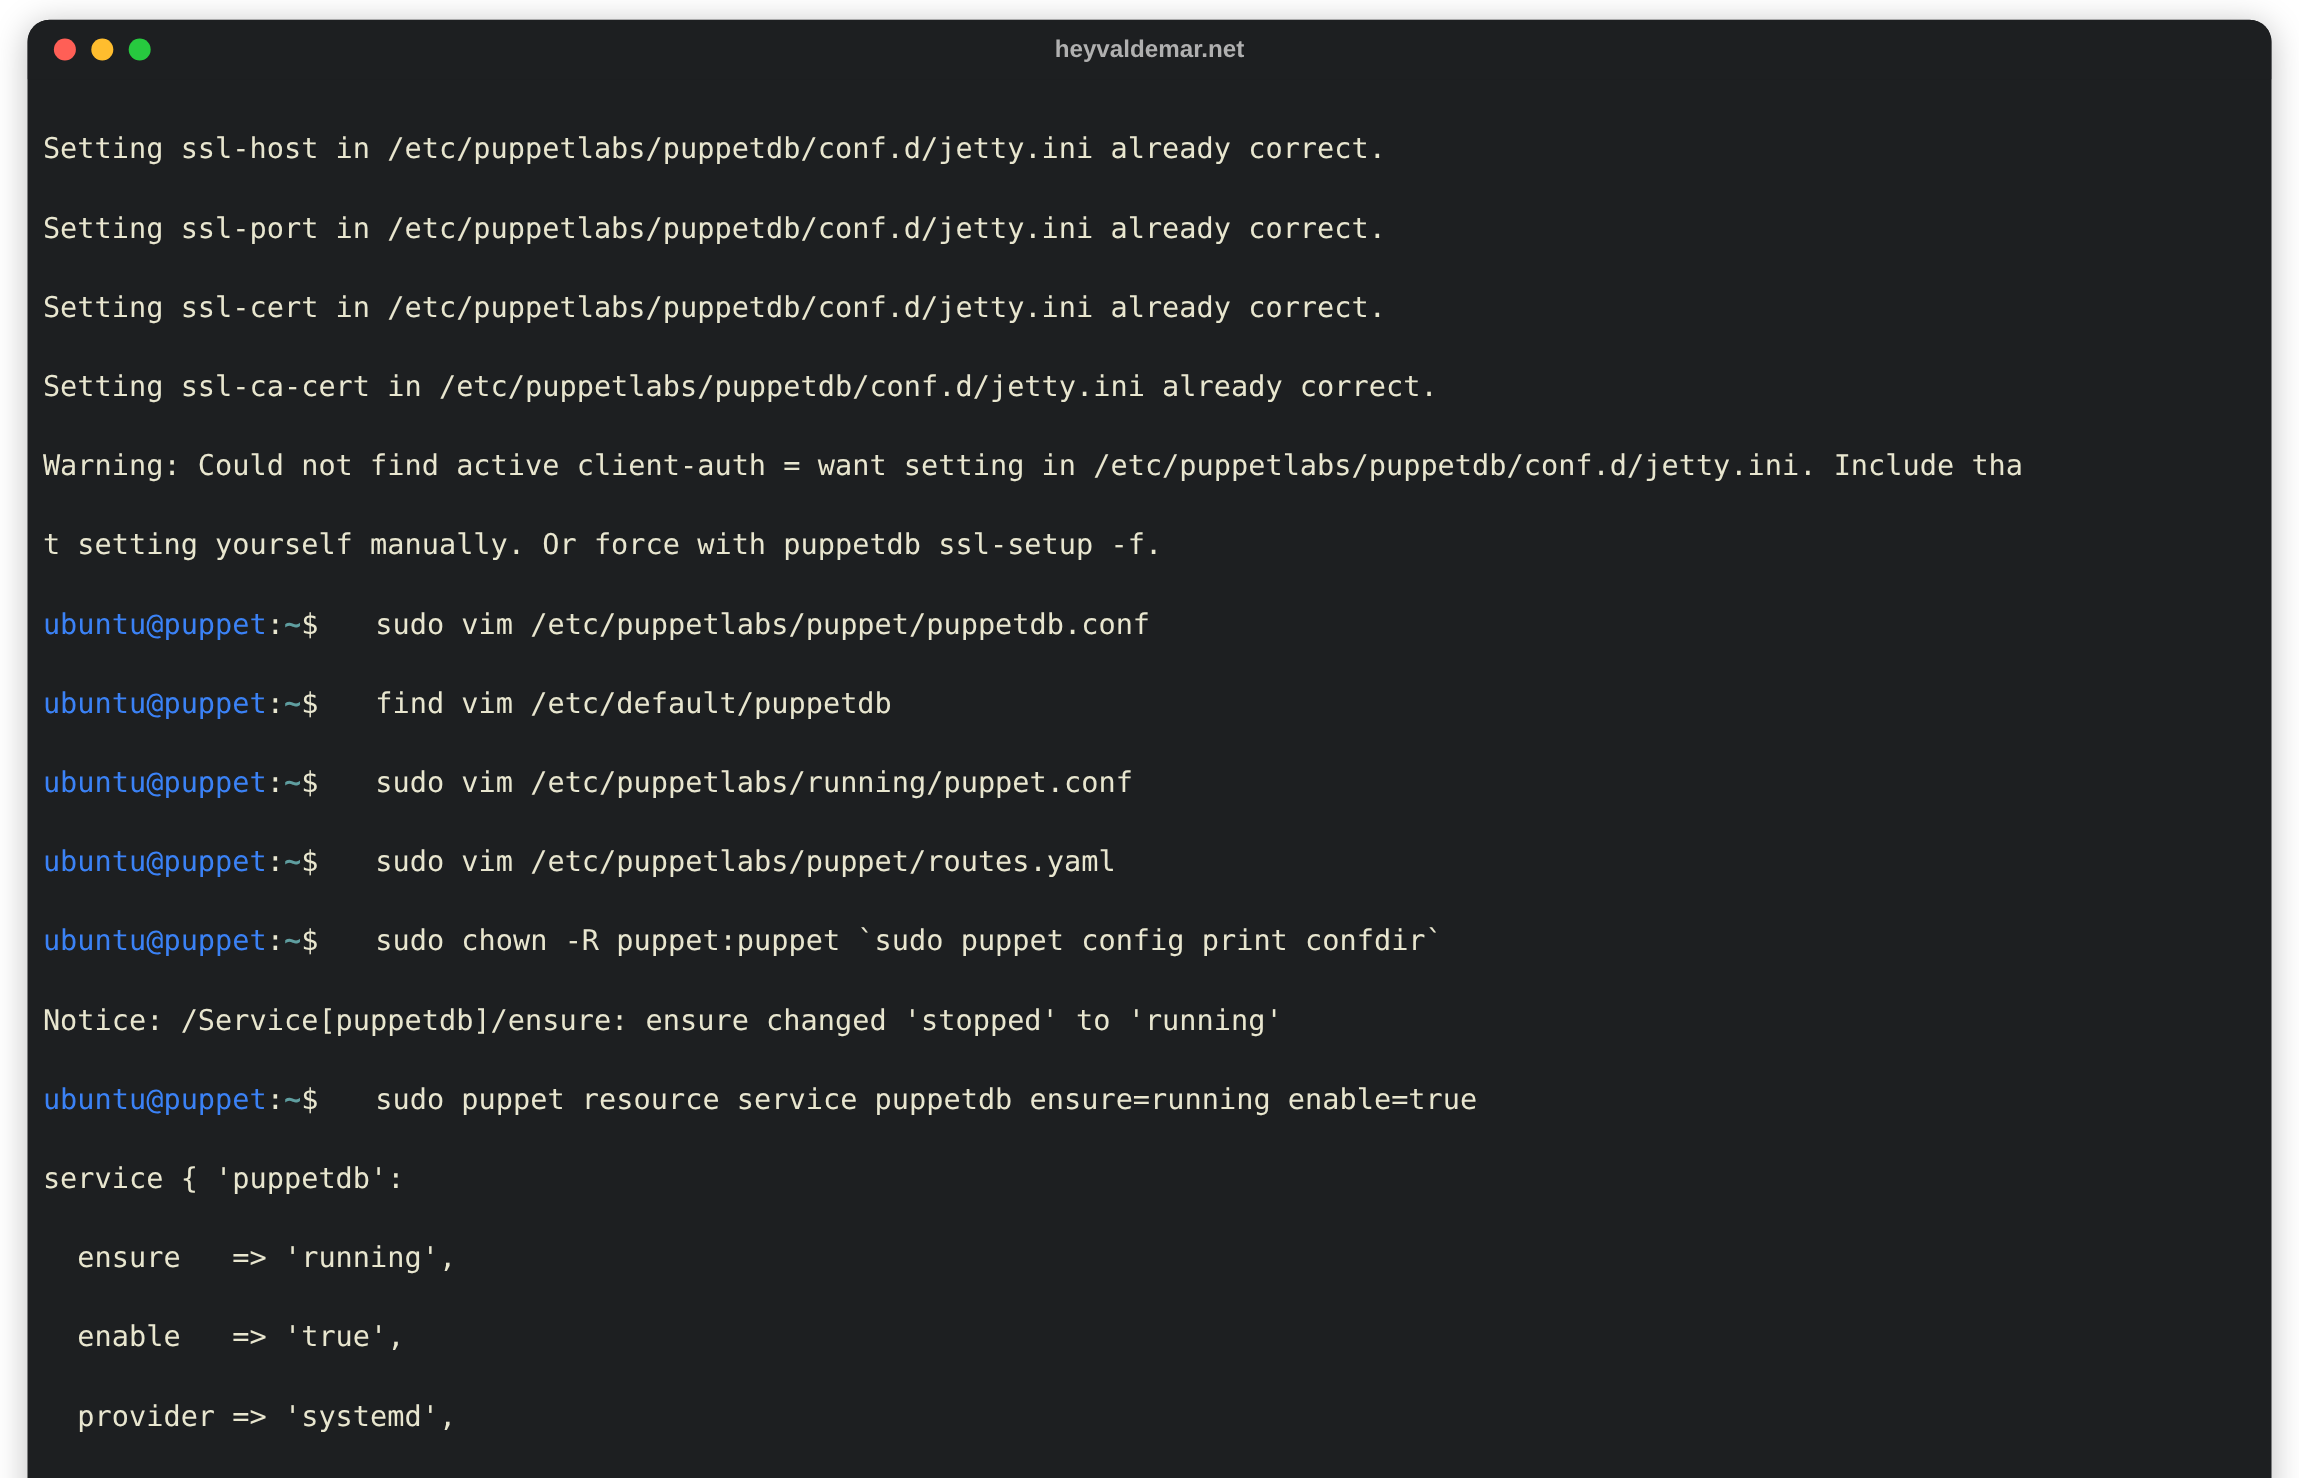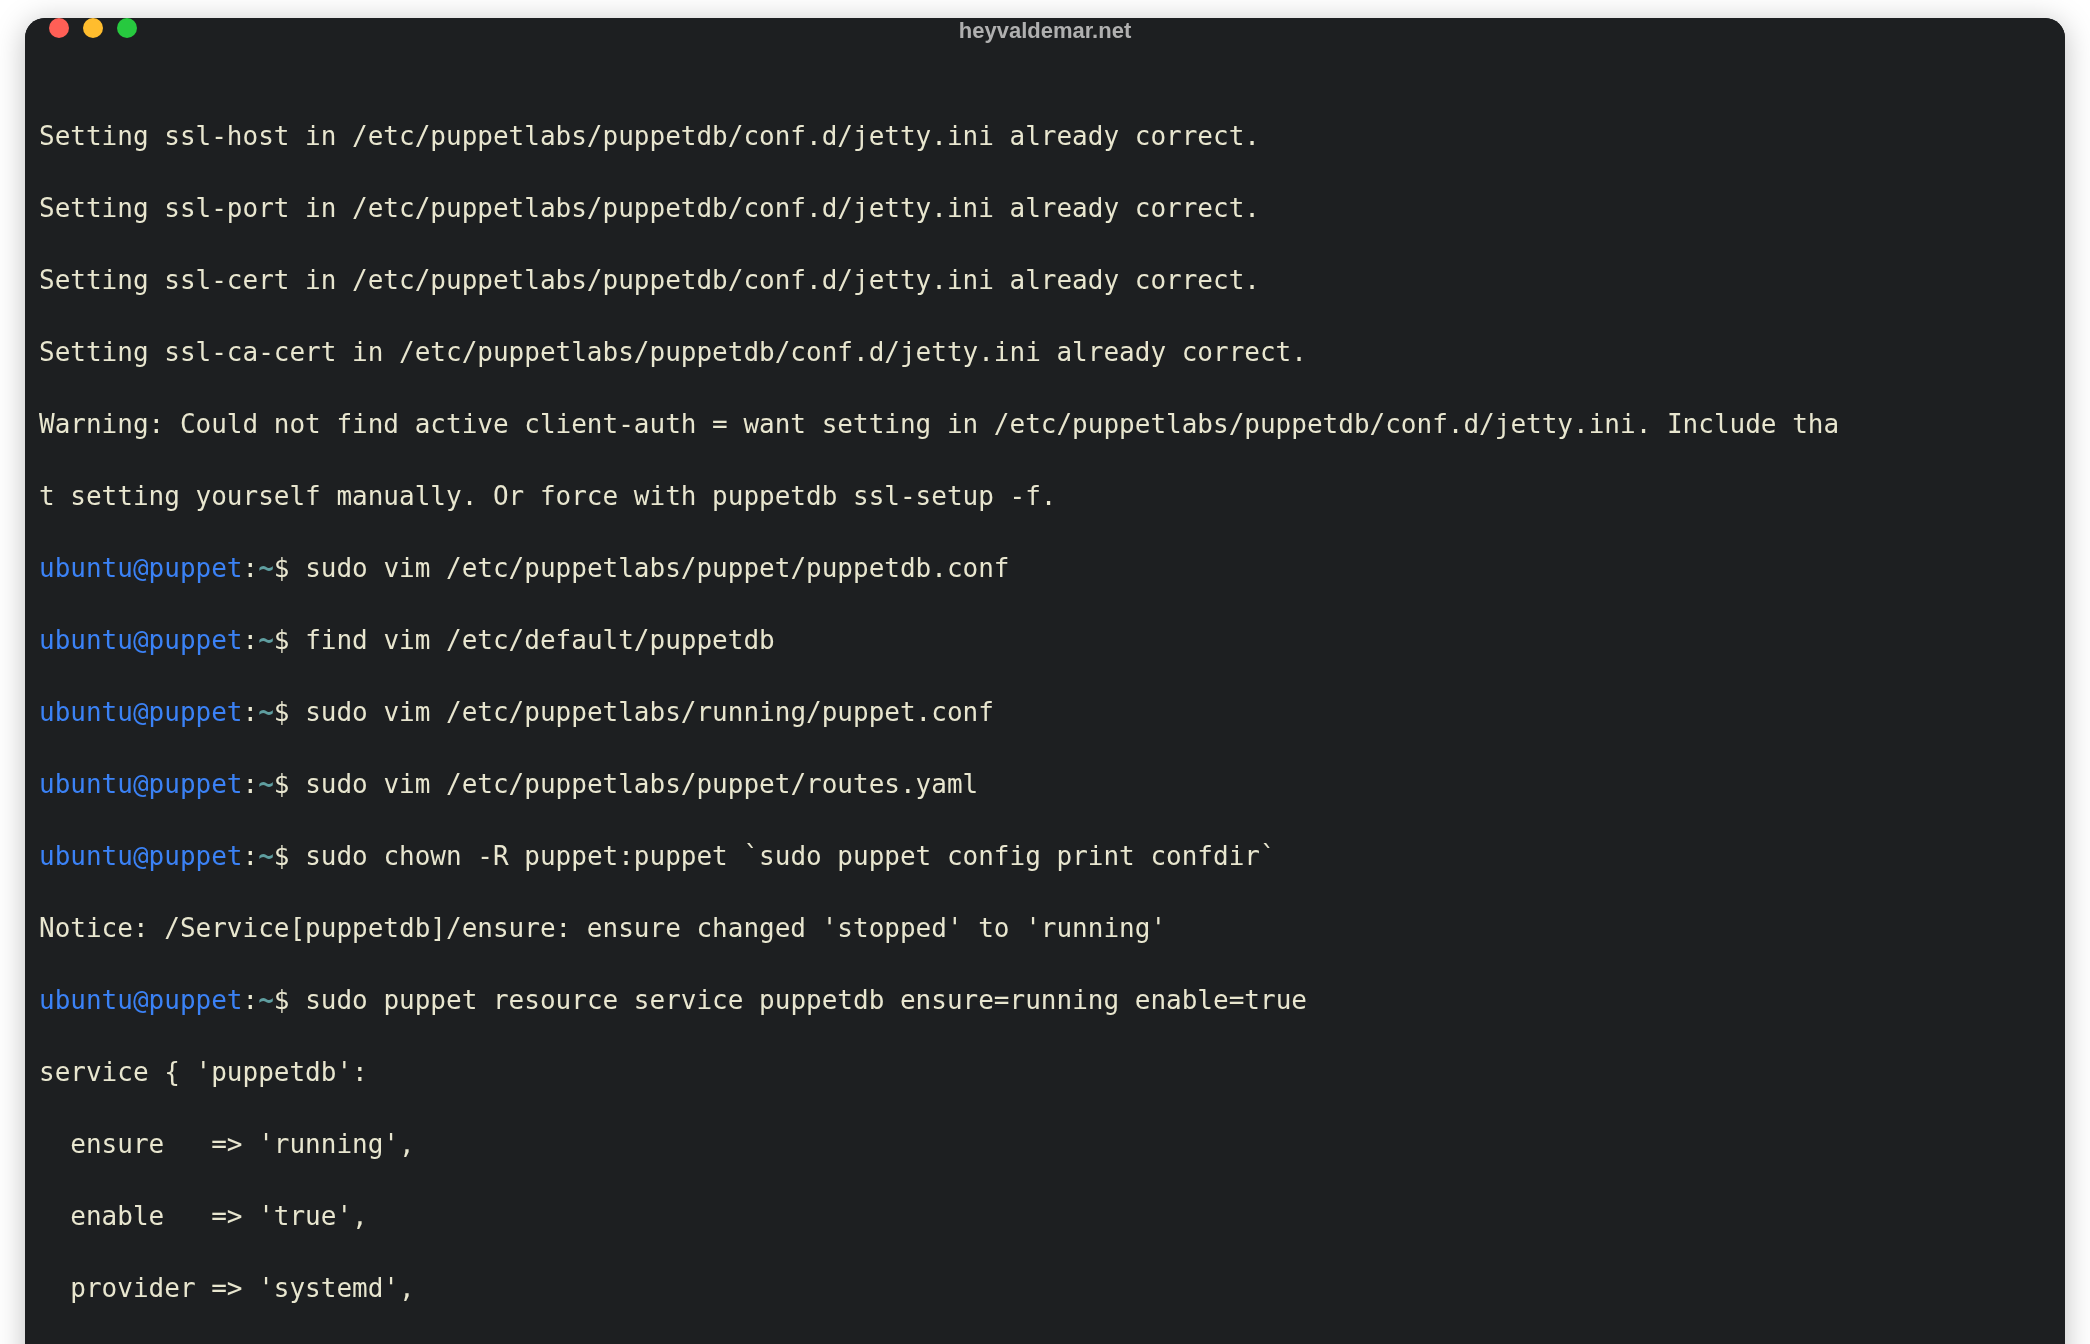--- a/index.html
+++ b/index.html
@@ -13,21 +13,21 @@
     margin: 18px auto;
     background: #1d1f21;
     border-radius: 20px;
     box-shadow: 0 4px 30px rgba(0,0,0,0.25);
     overflow: hidden;
   }
   .titlebar {
     height: 54px;
     background: #1d1f21;
     display: flex;
-    align-items: flex-start;
+    align-items: center;
     padding: 0 24px;
     position: relative;
   }
   .traffic-lights {
     display: flex;
     gap: 14px;
     align-items: center;
   }
   .light {
     width: 20px;
@@ -52,21 +52,21 @@
     font-size: 26px;
     line-height: 36px;
     color: #e8e6cf;
     white-space: pre;
     letter-spacing: 0px;
   }
   .line { display: block; }
   .prompt-user { color: #3b82f6; font-weight: normal; }
   .prompt-path { color: #5f9ea0; font-weight: bold; }
   .prompt-sym  { color: #e8e6cf; }
-  .cmd         { color: #e8e6cf; }
+  .cmd         { color: #e8e6cf; margin-left: 36px; }
 </style>
 </head>
 <body>
 
 <div class="window">
   <div class="titlebar">
     <div class="traffic-lights">
       <div class="light red"></div>
       <div class="light yellow"></div>
       <div class="light green"></div>

